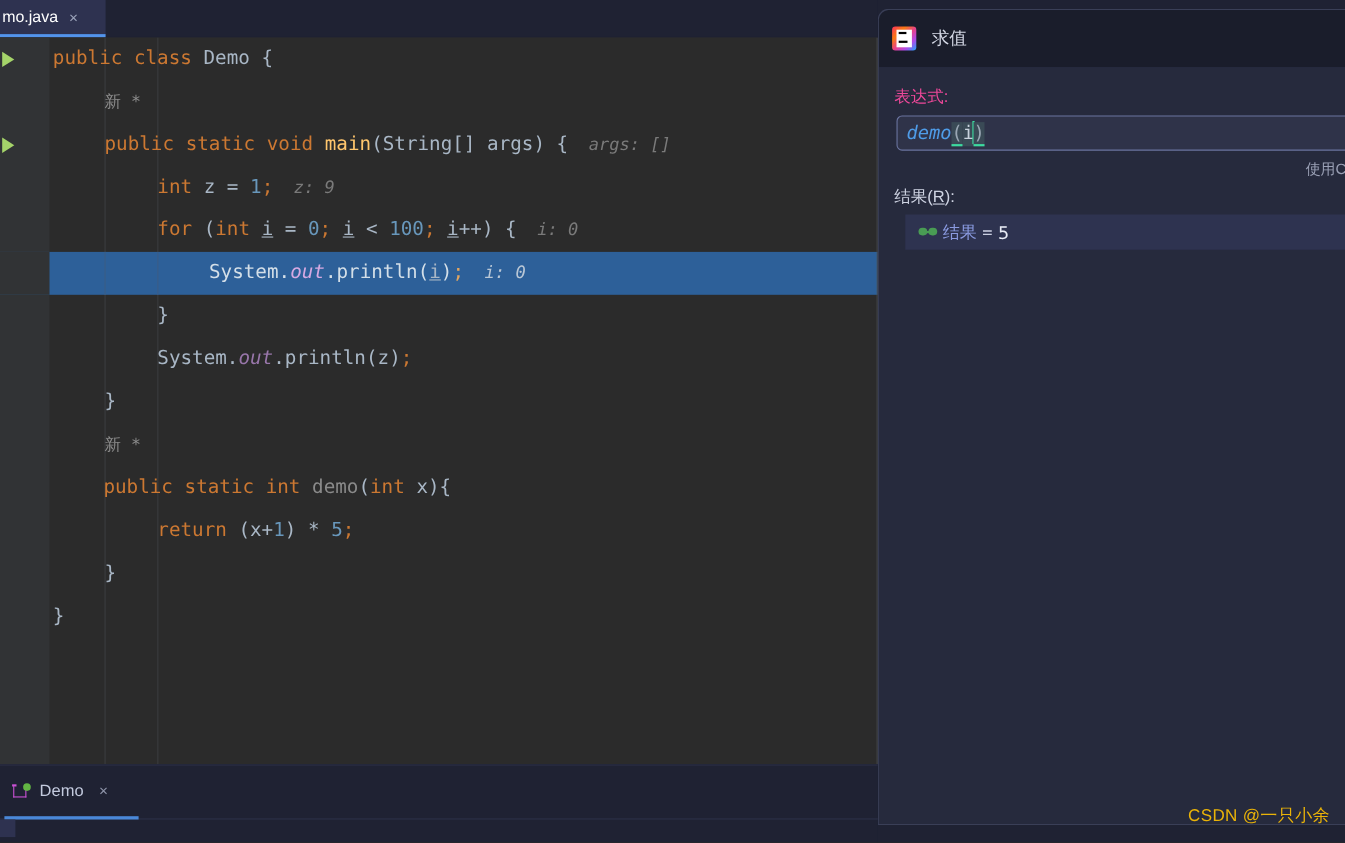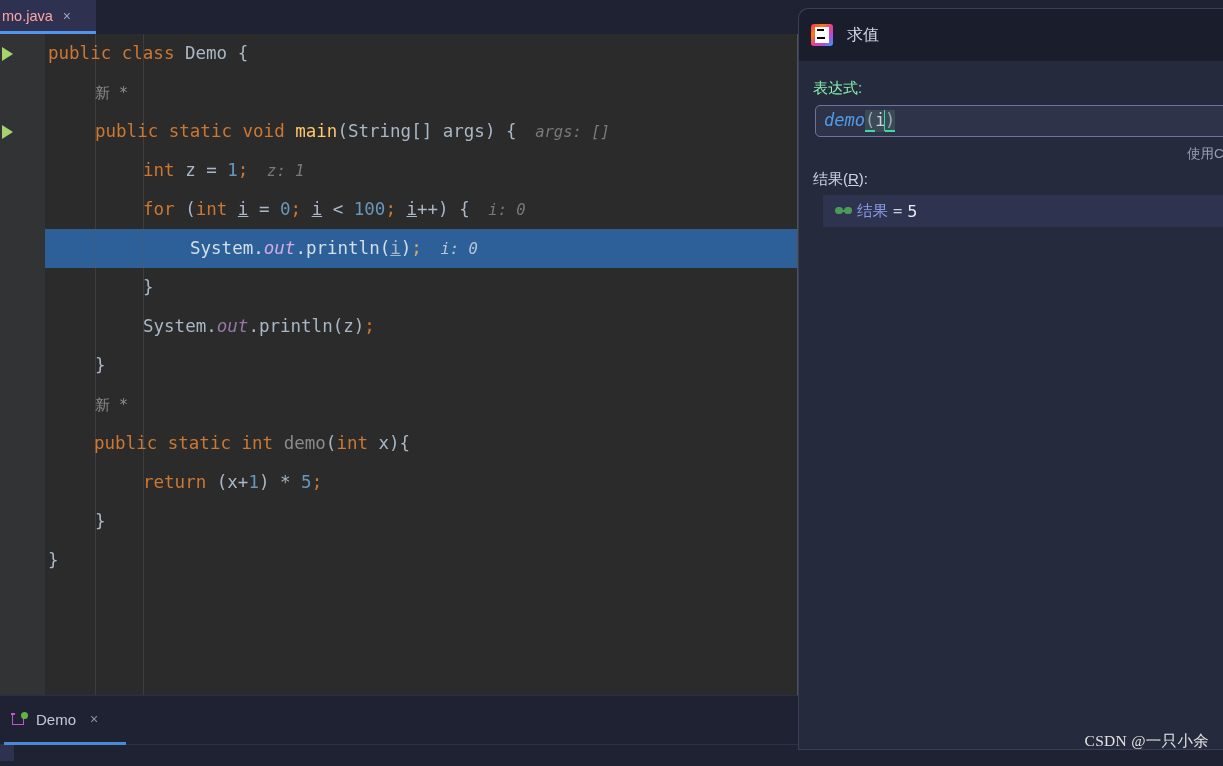--- a/index.html
+++ b/index.html
@@ -34,21 +34,21 @@
   .file-tab {
     position: absolute; left: -36px; top: 0;
     width: 132px; height: 31px;
     background: #2e3250;
     display: flex; align-items: center;
     padding: 0 8px;
     box-sizing: border-box;
   }
   .file-tab .tab-label {
     font-size: 14.5px;
-    color: #fca5a5;
+    color: #ffffff;
     font-family: "Liberation Sans", sans-serif;
     white-space: nowrap;
     margin-left: 30px;
   }
   .file-tab .tab-close {
     margin-left: 10px;
     font-size: 14px;
     color: #9aa1b8;
     line-height: 1;
   }
@@ -266,21 +266,21 @@
   }
 
   .dlg-body {
     position: absolute; left: 0; top: 52px;
     width: 433px; height: 690px;
     background: #262a3d;
   }
   .lbl-expression {
     position: absolute; left: 14px; top: 18px;
     font-size: 15px;
-    color: #86efac;
+    color: #ec4899;
   }
   .expr-input {
     position: absolute; left: 16px; top: 44px;
     width: 420px; height: 32px;
     background: #2f3349;
     border: 1px solid #6b74a0;
     border-radius: 5px;
     box-sizing: border-box;
     display: flex; align-items: center;
     padding-left: 8px;
@@ -370,22 +370,22 @@
     font-size: 16px;
     color: #e8ecf5;
     font-family: "DejaVu Sans", sans-serif;
   }
 
   
   .watermark {
     position: absolute;
     right: 14px; bottom: 14px;
     font-size: 15.5px;
-    color: #e5e5e5;
-    font-family: Liberation Serif, serif;
+    color: #eab308;
+    font-family: Liberation Sans, sans-serif;
     letter-spacing: 0.3px;
   }
 </style>
 </head>
 <body>
 
 <div id="root">
 
   <div id="right-panel"></div>
 
@@ -400,21 +400,21 @@
     </div>
 
     <div id="code-canvas">
       <div class="gutter"></div>
       <div class="indent-guide ig1"></div>
       <div class="indent-guide ig2"></div>
       <div id="code-lines">
           <div class="code-line" style="top: 0px;"><div class="run-marker" style="top: 13px;"></div><span class="txt" style="left: 48px;"><span class="kw">public</span><span class="pln"> </span><span class="kw">class</span><span class="pln"> </span><span class="cls">Demo</span><span class="pln"> </span><span class="pln">{</span></span></div>
           <div class="code-line" style="top: 39px;"><span class="txt" style="left: 95px;"><span class="fold">新 *</span></span></div>
           <div class="code-line" style="top: 78px;"><div class="run-marker" style="top: 13px;"></div><span class="txt" style="left: 95px;"><span class="kw">public</span><span class="pln"> </span><span class="kw">static</span><span class="pln"> </span><span class="kw">void</span><span class="pln"> </span><span class="mth">main</span><span class="pln">(</span><span class="cls">String</span><span class="pln">[] </span><span class="pln">args</span><span class="pln">) {</span><span class="hint">  args: []</span></span></div>
-          <div class="code-line" style="top: 117px;"><span class="txt" style="left: 143px;"><span class="kw">int</span><span class="pln"> z </span><span class="pln">=</span><span class="pln"> </span><span class="num">1</span><span class="semi">;</span><span class="hint">  z: 1</span></span></div>
+          <div class="code-line" style="top: 117px;"><span class="txt" style="left: 143px;"><span class="kw">int</span><span class="pln"> z </span><span class="pln">=</span><span class="pln"> </span><span class="num">1</span><span class="semi">;</span><span class="hint">  z: 9</span></span></div>
           <div class="code-line" style="top: 156px;"><span class="txt" style="left: 143px;"><span class="kw">for</span><span class="pln"> (</span><span class="kw">int</span><span class="pln"> </span><span class="ident">i</span><span class="pln"> = </span><span class="num">0</span><span class="semi">; </span><span class="ident">i</span><span class="pln"> &lt; </span><span class="num">100</span><span class="semi">; </span><span class="ident">i</span><span class="pln">++) {</span><span class="hint">  i: 0</span></span></div>
           <div class="code-line selected" style="top: 195px;"><div class="gutter-cover"></div><div class="sel-ig1"></div><div class="sel-ig2"></div><span class="txt" style="left: 190px;"><span class="seltxt">System</span><span class="seltxt">.</span><span class="selfld">out</span><span class="seltxt">.</span><span class="seltxt">println</span><span class="seltxt">(</span><span class="ident">i</span><span class="seltxt">)</span><span class="selsemi">;</span><span class="selhint">  i: 0</span></span></div>
           <div class="code-line" style="top: 234px;"><span class="txt" style="left: 143px;"><span class="pln">}</span></span></div>
           <div class="code-line" style="top: 273px;"><span class="txt" style="left: 143px;"><span class="pln">System</span><span class="pln">.</span><span class="fld">out</span><span class="pln">.</span><span class="pln">println</span><span class="pln">(z)</span><span class="semi">;</span></span></div>
           <div class="code-line" style="top: 312px;"><span class="txt" style="left: 95px;"><span class="pln">}</span></span></div>
           <div class="code-line" style="top: 351px;"><span class="txt" style="left: 95px;"><span class="fold">新 *</span></span></div>
           <div class="code-line" style="top: 390px;"><span class="txt" style="left: 94px;"><span class="kw">public</span><span class="pln"> </span><span class="kw">static</span><span class="pln"> </span><span class="kw">int</span><span class="pln"> </span><span class="dimmeth">demo</span><span class="pln">(</span><span class="kw">int</span><span class="pln"> x){</span></span></div>
           <div class="code-line" style="top: 429px; text-align: right;"><span class="txt" style="left: 143px;"><span class="kw">return</span><span class="pln"> (x+</span><span class="num">1</span><span class="pln">) * </span><span class="num">5</span><span class="semi">;</span></span></div>
           <div class="code-line" style="top: 468px;"><span class="txt" style="left: 95px;"><span class="pln">}</span></span></div>
           <div class="code-line" style="top: 507px;"><span class="txt" style="left: 48px;"><span class="pln">}</span></span></div>

